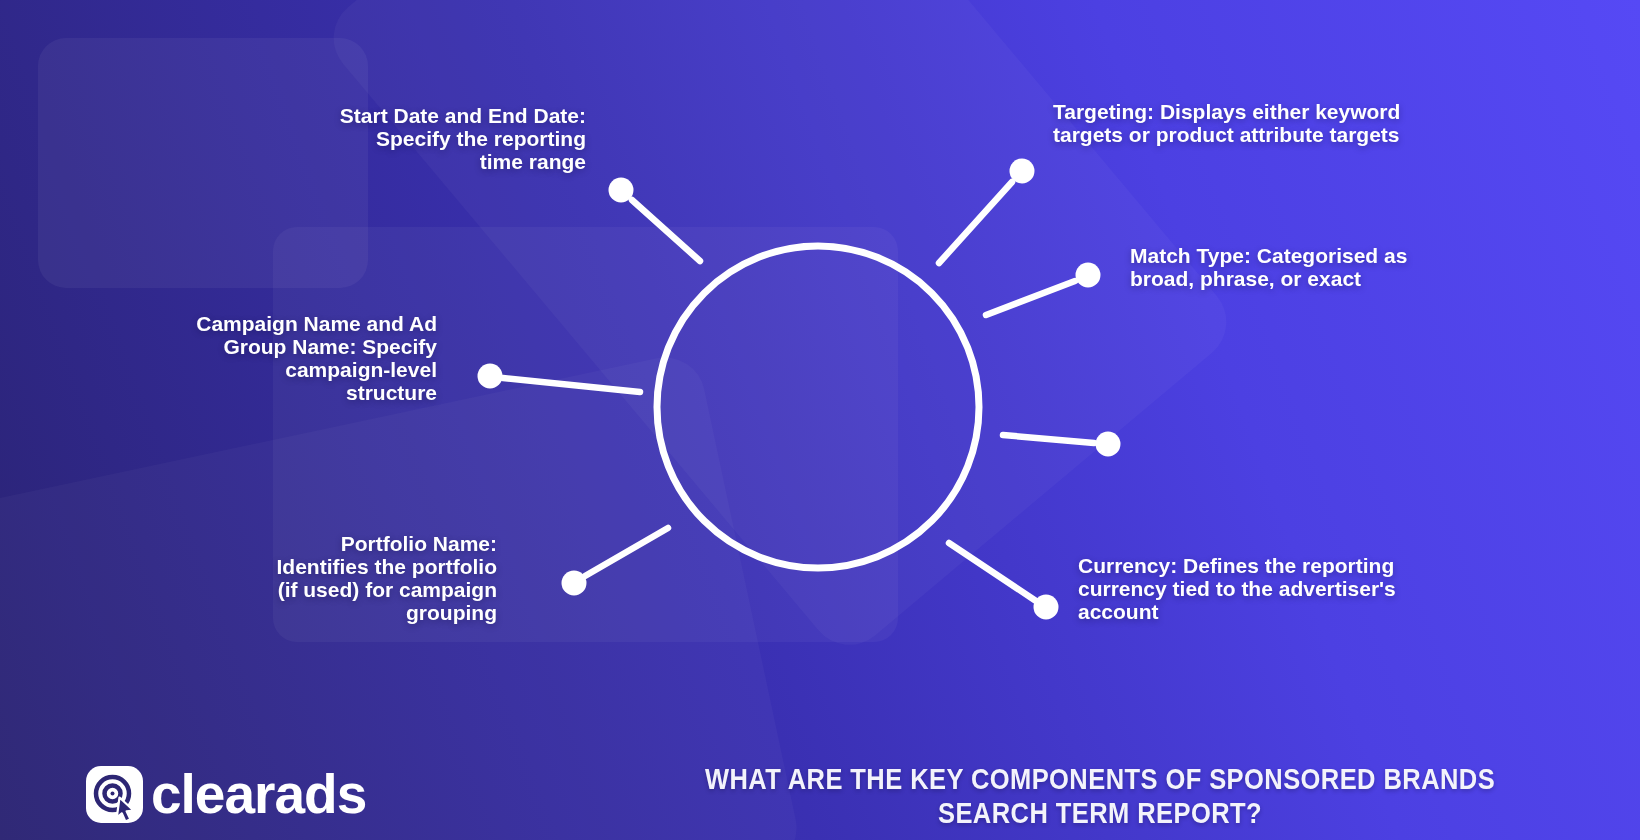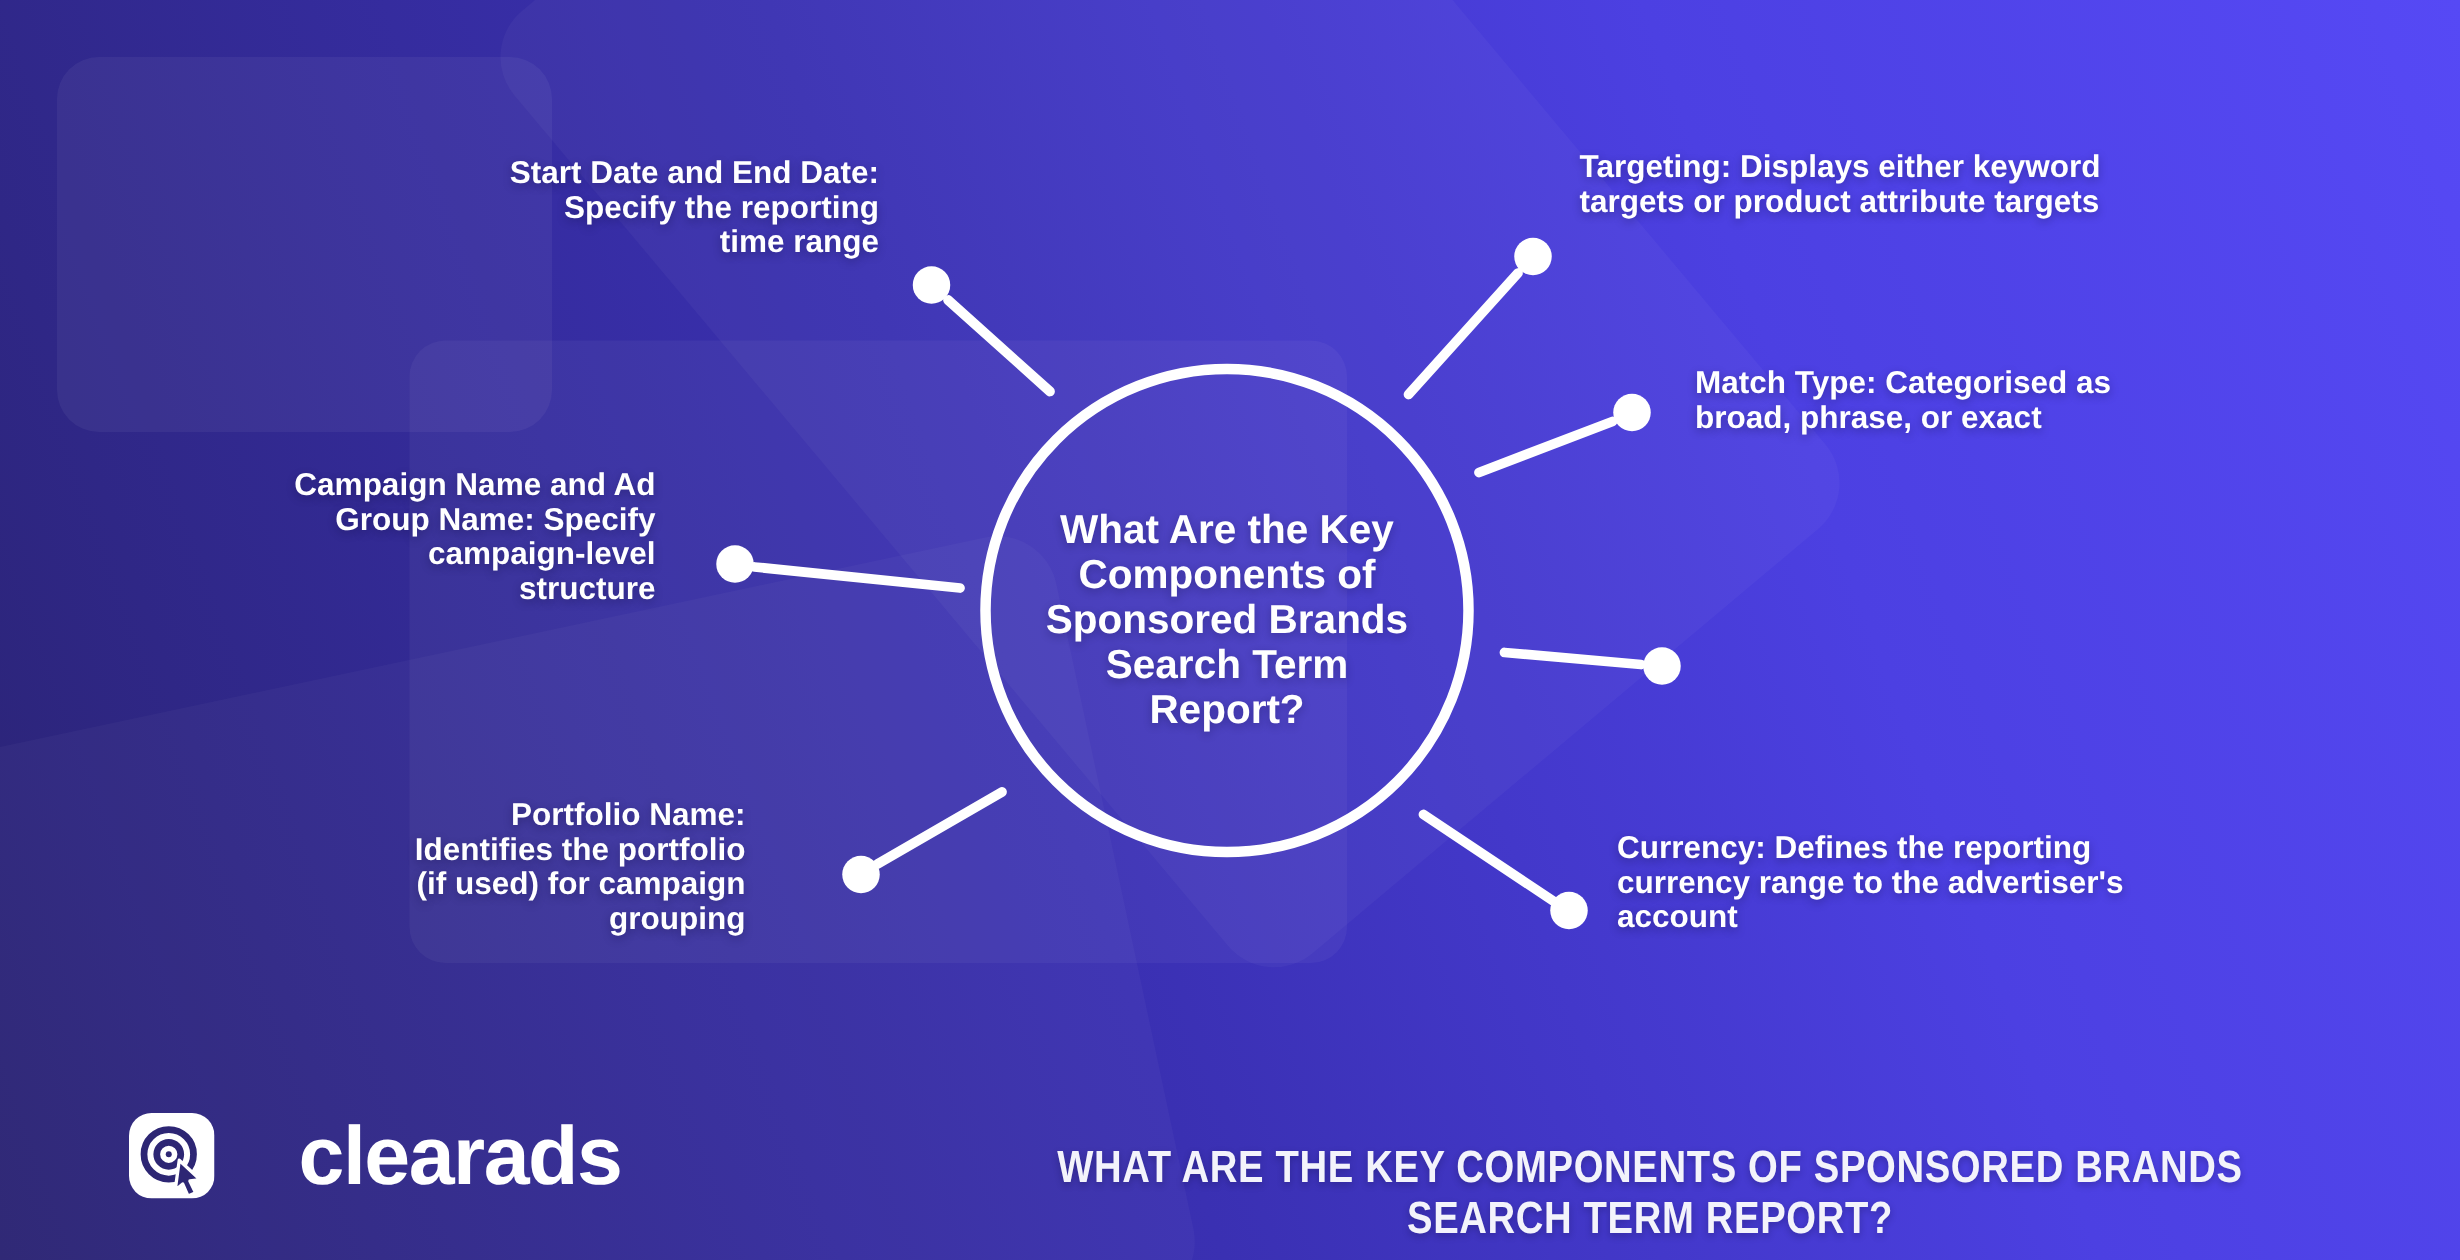--- a/index.html
+++ b/index.html
@@ -38,21 +38,21 @@
 
   .center-text{
     position:absolute;
     left:648px;top:338px;width:340px;
     text-align:center;
     font-size:27px;font-weight:bold;line-height:30px;
     white-space:pre-line;
     text-shadow:0 2px 6px rgba(18,14,60,0.3);
   }
 
-  .logo{position:absolute;left:86px;top:742px;display:flex;align-items:center;gap:48px;}
+  .logo{position:absolute;left:86px;top:766px;display:flex;align-items:center;}
   .logo-icon{display:block;}
   .wordmark{
     font-size:55px;font-weight:800;letter-spacing:-1px;
     margin-left:8px;line-height:57px;
   }
 
   .footer{
     position:absolute;
     left:620px;top:762px;width:960px;
     text-align:center;
@@ -89,43 +89,38 @@
       <circle cx="621" cy="190" r="12.5"></circle>
       <circle cx="490" cy="376" r="12.5"></circle>
       <circle cx="574" cy="583" r="12.5"></circle>
       <circle cx="1022" cy="171" r="12.5"></circle>
       <circle cx="1088" cy="275" r="12.5"></circle>
       <circle cx="1108" cy="444" r="12.5"></circle>
       <circle cx="1046" cy="607" r="12.5"></circle>
     </g>
   </svg>
 
-  <div class="center-text">What Are the Key
-Components of
-Sponsored Brands
-Search Term
-Report?</div>
 
   <div class="label align-right item-1">Start Date and End Date:
 Specify the reporting
 time range</div>
   <div class="label align-right item-3">Portfolio Name:
 Identifies the portfolio
 (if used) for campaign
 grouping</div>
   <div class="label align-right item-2">Campaign Name and Ad
 Group Name: Specify
 campaign-level
 structure</div>
   <div class="label align-left item-4">Targeting: Displays either keyword
 targets or product attribute targets</div>
   <div class="label align-left item-5">Match Type: Categorised as
 broad, phrase, or exact</div>
   <div class="label align-left item-7">Currency: Defines the reporting
-currency range to the advertiser's
+currency tied to the advertiser's
 account</div>
 
   <div class="logo">
     <svg class="logo-icon" width="57" height="57" viewBox="0 0 57 57">
       <rect x="0" y="0" width="57" height="57" rx="15" fill="#ffffff"></rect>
       <circle cx="26.5" cy="27.5" r="16.5" fill="none" stroke="#2d2674" stroke-width="4.5"></circle>
       <circle cx="26.5" cy="27.5" r="8" fill="none" stroke="#2d2674" stroke-width="4.5"></circle>
       <circle cx="26.5" cy="27.5" r="2" fill="#2d2674"></circle>
       <path d="M33.5 31.5 L47.5 44.5 L40.6 45.3 L44.4 53.2 L39.4 55.4 L35.8 47.3 L30.8 51.5 Z" fill="#2d2674" stroke="#ffffff" stroke-width="2.2" stroke-linejoin="round"></path>
     </svg>

